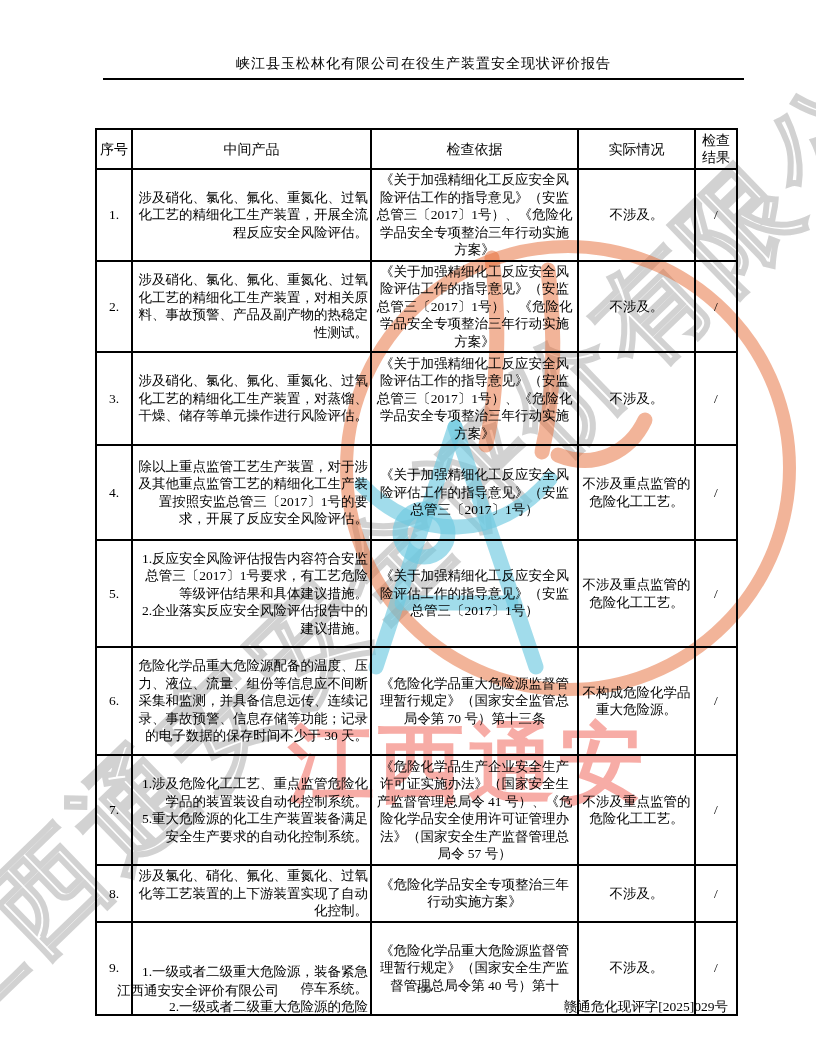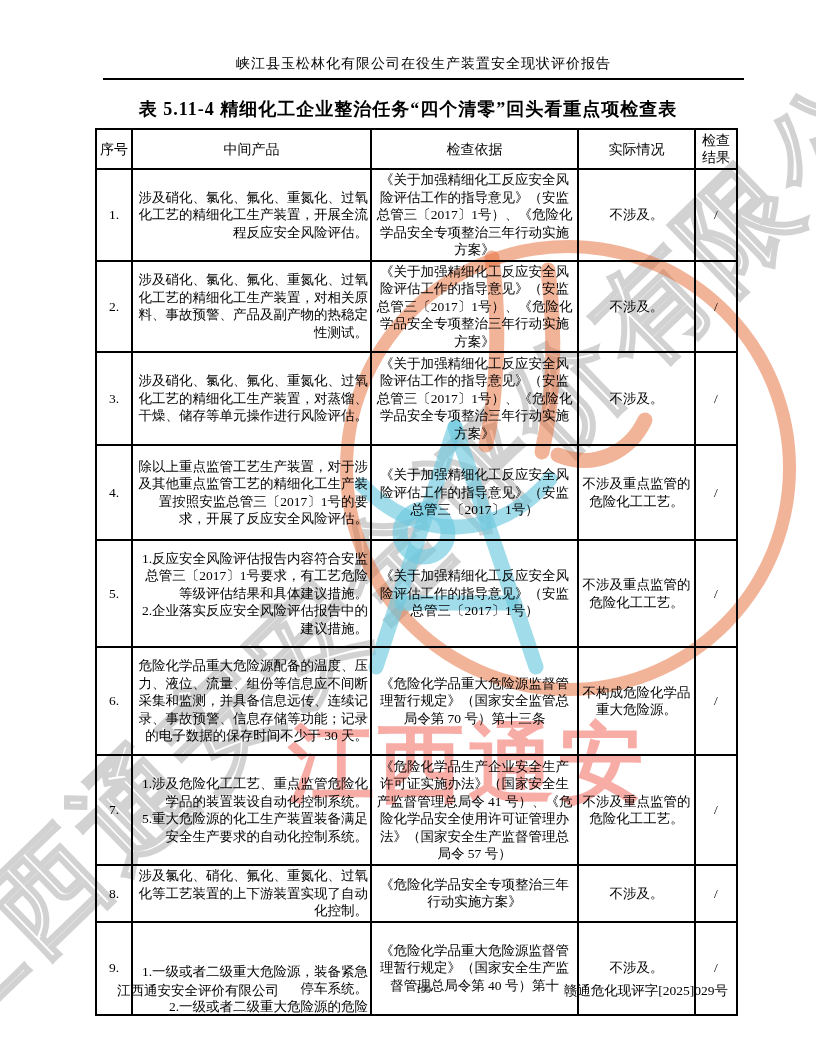--- a/index.html
+++ b/index.html
@@ -53,21 +53,21 @@
     border:2px solid #000;padding:1px 2px;vertical-align:middle;
     text-align:center;overflow:hidden;
   }
   table.check th{font-size:14px;font-weight:normal;height:36px;line-height:17px;}
   td .cw div{text-align:right;}
   td .cw.clip{height:50px;overflow:hidden;margin-top:39px;}
   .u{text-underline-offset:2px;}
   .footer{position:absolute;left:103px;top:982px;width:641px;font-size:13.5px;}
   .footer .f-company{position:absolute;left:14px;top:0;}
   .footer .f-page{position:absolute;left:0;width:641px;text-align:center;top:2px;font-size:10px;}
-  .footer .f-doc{position:absolute;right:16px;top:0;}
+  .footer .f-doc{position:absolute;right:16px;top:16px;}
 </style>
 </head>
 <body>
 
 <div class="page" style="--ring-color: rgba(229,106,51,0.5); --red-wm-color: rgba(241,103,92,0.55);">
 
   <div class="wm wm-diag">江西通安安全评价有限公司</div>
 
   <div class="wm wm-ring"></div>
 
@@ -89,21 +89,20 @@
     </g>
   </svg>
 
   <div class="wm wm-red">江西通安</div>
 
   <div class="content">
 
     <div class="doc-header">峡江县玉松林化有限公司在役生产装置安全现状评价报告</div>
     <div class="header-rule"></div>
 
-    <div class="table-title">表 5.11-4 精细化工企业整治任务“四个清零”回头看重点项检查表</div>
 
     <table class="check">
       <colgroup>
         <col style="width:36px">
           <col style="width:239px">
           <col style="width:207px">
           <col style="width:117px">
           <col style="width:42px">
       </colgroup>
       <thead>

